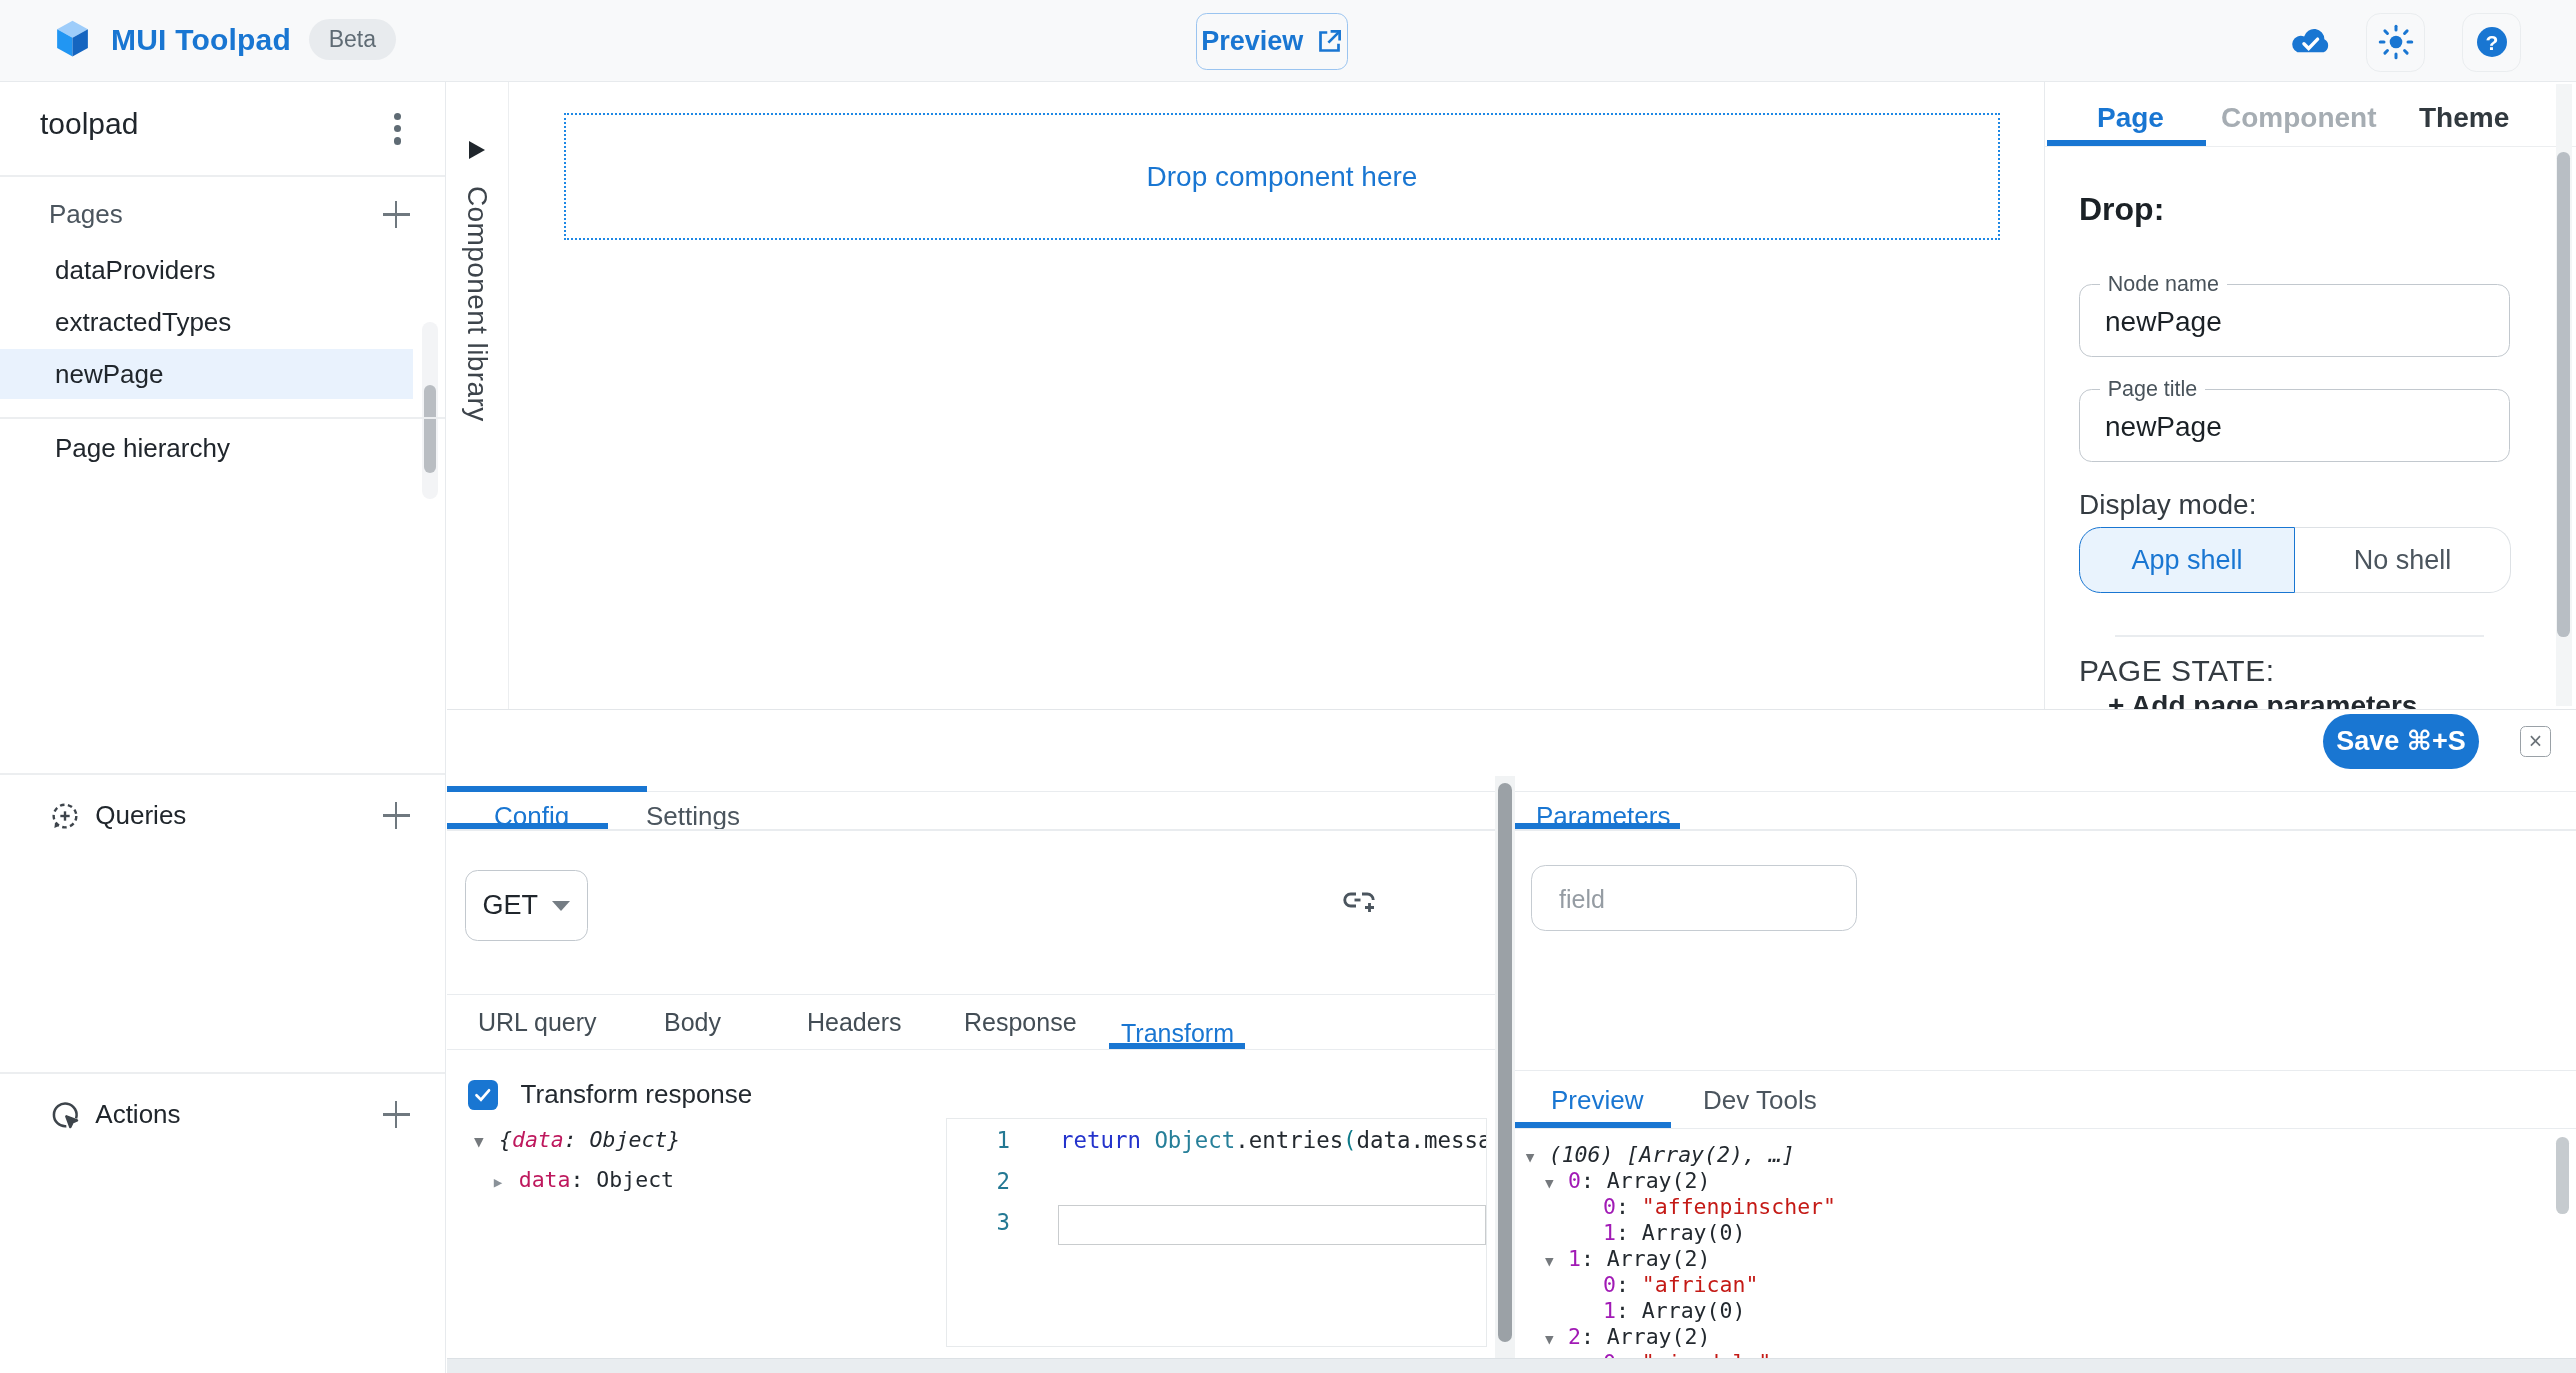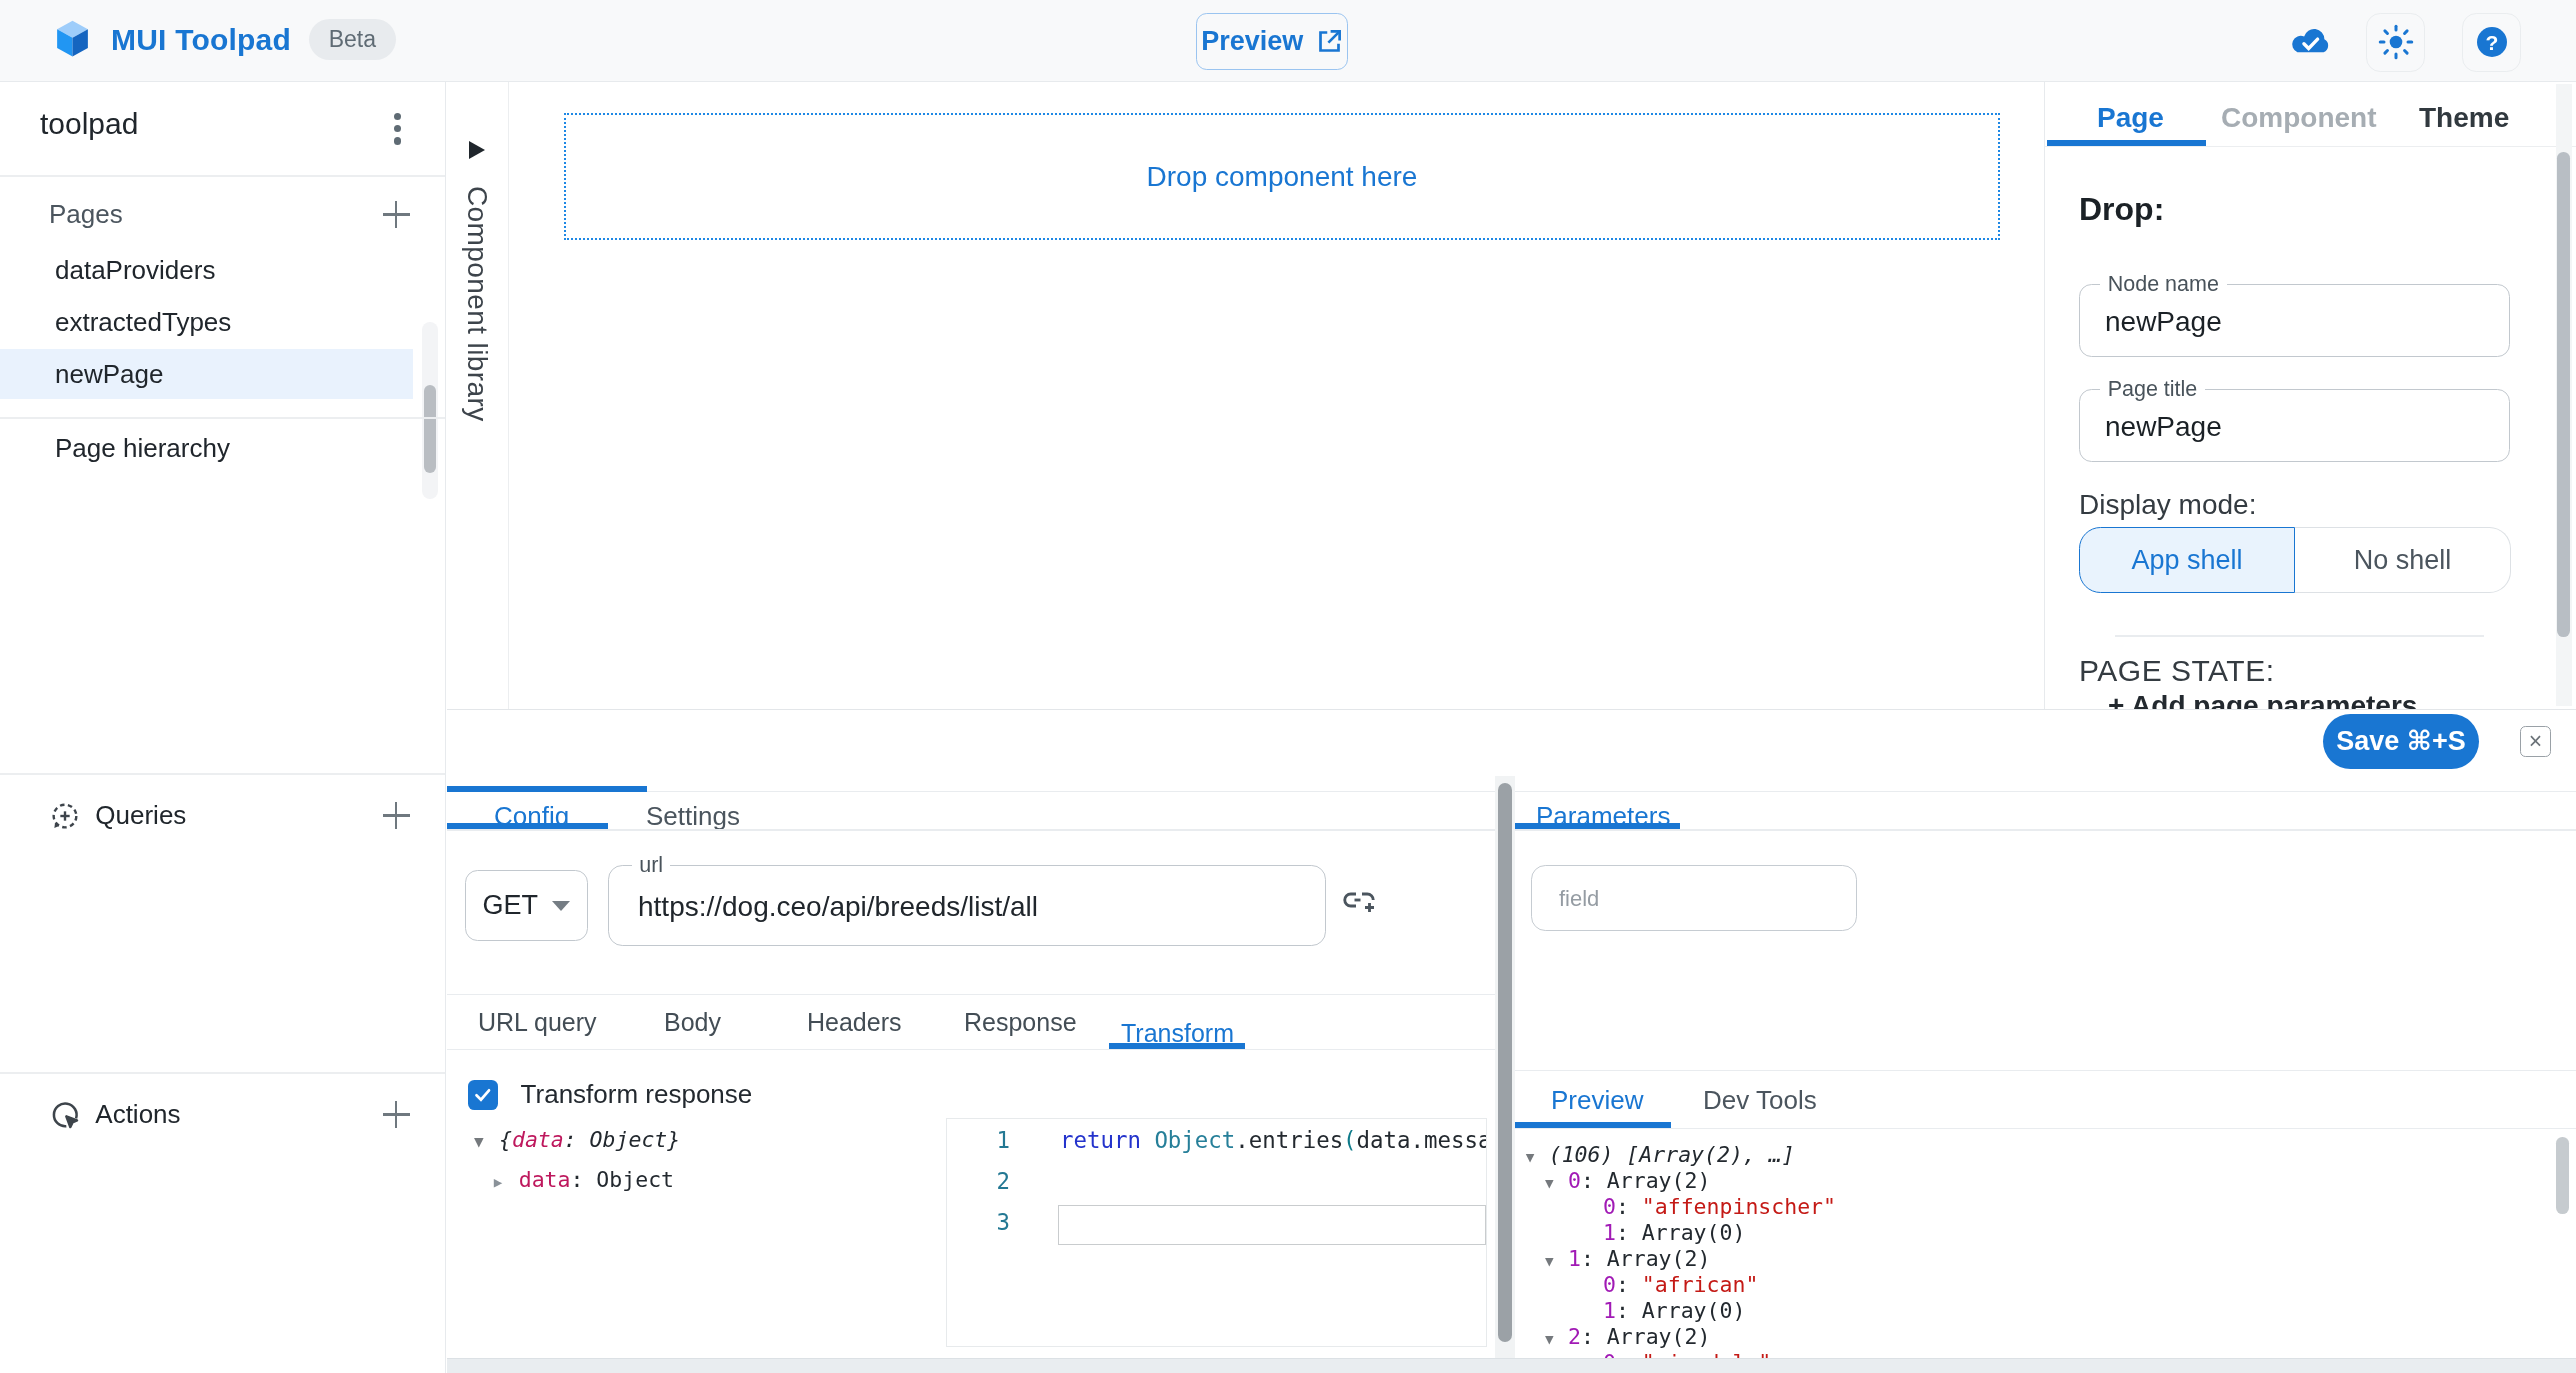--- a/index.html
+++ b/index.html
@@ -110,21 +110,21 @@
   .kw{color:#2433cc;} .obj{color:#267f99;} .paren{color:#0f7b8a;} .plain{color:#23292f;}
   .curline{position:absolute;left:111px;top:86px;width:428px;height:40px;border:1.8px solid #c9ccce;box-sizing:border-box;}
 
   .splitter{position:absolute;left:1048px;top:66px;width:19.7px;height:597px;background:#f1f3f4;}
   .splitter .thumb{position:absolute;left:2.7px;top:7.2px;width:14.3px;height:559px;background:#9ba1a6;border-radius:7.2px;}
 
   
   .ptab{position:absolute;left:1089px;top:91px;font-size:26px;font-weight:500;color:#1976d2;}
   .ptab-underline{position:absolute;left:1068px;top:113px;width:165px;height:6.3px;background:#1976d2;}
   .field-input{position:absolute;left:1084px;top:155px;width:326px;height:66px;border:1.8px solid #c6ccd2;border-radius:14.3px;box-sizing:border-box;}
-  .field-input input{position:absolute;left:25px;top:0;width:268px;height:100%;border:none;outline:none;font-size:22px;color:#a16207;font-family:"Liberation Sans",sans-serif;background:transparent;}
+  .field-input input{position:absolute;left:25px;top:0;width:268px;height:100%;border:none;outline:none;font-size:25px;color:#a16207;font-family:"Liberation Sans",sans-serif;background:transparent;}
   .field-input input::placeholder{color:#959ca3;opacity:1;}
 
   .rtabs{position:absolute;left:1068px;top:360px;width:1061px;height:59px;border-top:1.8px solid #e9ecef;border-bottom:1.8px solid #e9ecef;box-sizing:border-box;}
   .rtab{position:absolute;top:14.3px;font-size:26px;cursor:pointer;}
   .rtab.active{color:#1976d2;font-weight:500;}
   .rtab.idle{color:#4b555e;}
   .rtab-underline{position:absolute;left:0;top:51px;width:156px;height:6.3px;background:#1976d2;}
 
   .jtree{position:absolute;left:1068px;top:432px;width:1038px;font-size:21.5px;line-height:26px;white-space:nowrap;}
   .jrow{height:26px;}
@@ -317,24 +317,20 @@
       <span class="cfg-tab" style="left:47px;color:#1976d2;">Config</span>
       <span class="cfg-tab" style="left:199px;color:#4b555e;">Settings</span>
     </div>
     <span class="cfg-underline"></span>
     <div class="hborder" style="left:0;top:119px;width:1048px;"></div>
 
     <div class="get-select">
       <span>GET</span>
       <span class="caret"></span>
     </div>
-    <div class="url-field">
-      <span class="flabel">url</span>
-      <input value="https://dog.ceo/api/breeds/list/all" style="">
-    </div>
     <span class="abs" style="left:894px;top:172px;">
       <svg width="36" height="36" viewBox="0 0 24 24" fill="none" stroke="#4b555e" stroke-width="1.9">
         <path d="M9 12 H13"></path>
         <path d="M10 8 H6.5 a4 4 0 0 0 0 8 H10"></path>
         <path d="M14 8 H17.5 a4 4 0 0 1 4 4"></path>
         <path d="M19 14 V20 M16 17 H22"></path>
       </svg>
     </span>
 
     <div class="subtabs">

